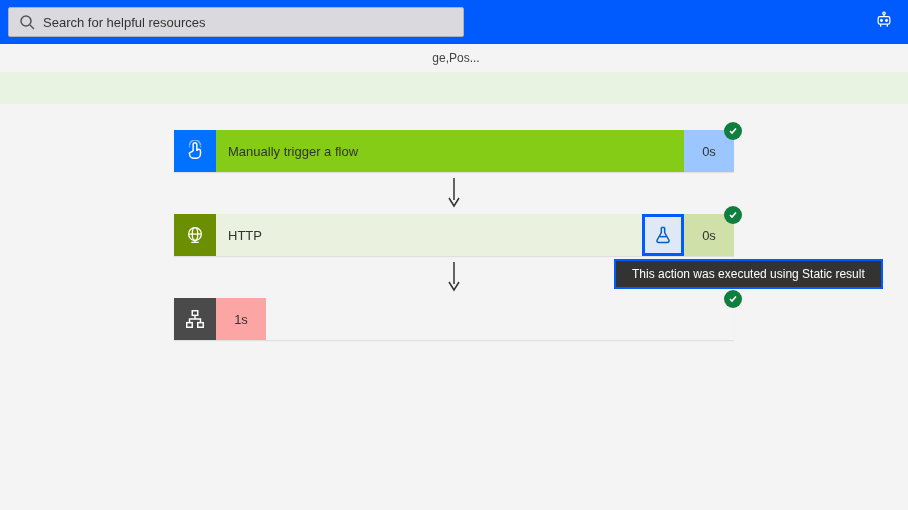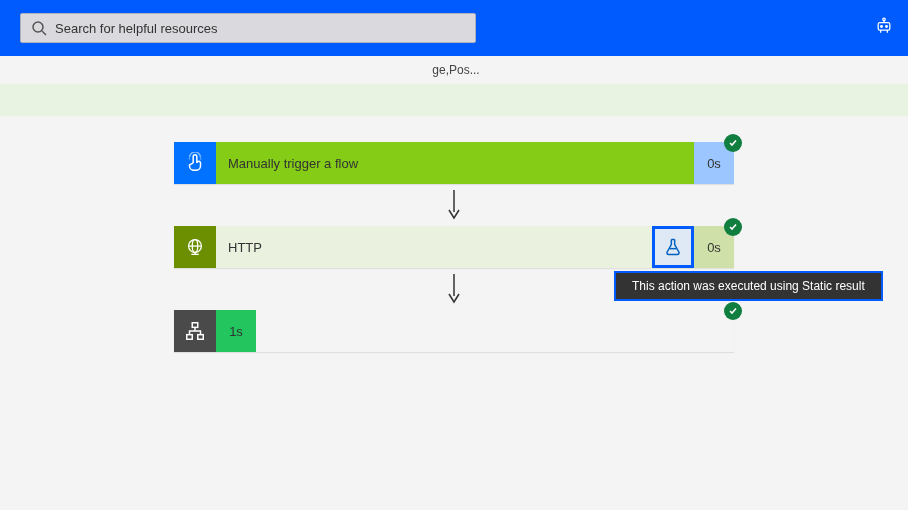--- a/index.html
+++ b/index.html
@@ -1,22 +1,22 @@
 <!DOCTYPE html>
 <html><head>
 <meta charset="utf-8">
 <style>
   * { box-sizing: border-box; margin: 0; padding: 0; }
   html, body { width: 908px; height: 510px; overflow: hidden; font-family: "Segoe UI", Arial, sans-serif; background: #f4f4f4; }
   .top-bar {
     background: #005bff;
-    height: 56px;
+    height: 44px;
     display: flex;
     align-items: center;
-    padding: 0 20px;
+    padding: 0 8px;
     position: relative;
   }
   .search-wrap {
     background: #d9d9de;
     border: 1px solid #b0b0b8;
     height: 30px;
     width: 456px;
     display: flex;
     align-items: center;
     padding: 0 10px;
@@ -46,37 +46,37 @@
     display: flex; align-items: stretch; height: 42px; width: 560px;
     box-shadow: 0 1px 1px rgba(0,0,0,.08);
   }
   .step .icon-box {
     width: 42px; display: flex; align-items: center; justify-content: center; color: #fff;
   }
   .step .body {
     flex: 1; display: flex; align-items: center; padding: 0 12px; font-size: 13px; color: #333;
   }
   .step .time-box {
-    width: 40px; display: flex; align-items: center; justify-content: center;
+    width: 50px; display: flex; align-items: center; justify-content: center;
     font-size: 13px; color: #333;
   }
   .step .flask-box {
     width: 42px; display: flex; align-items: center; justify-content: center;
     background: #dfe9f5; border: 3px solid #005bff; color: #0060c0;
   }
   
   .s-trigger .icon-box { background: #0072ff; }
   .s-trigger .body { background: #84cc16; }
   .s-trigger .time-box { background: #9bc6ff; }
   .s-http .icon-box { background: #6b8f00; }
   .s-http .body { background: #eaf1de; }
   .s-http .time-box { background: #cfe0a8; }
   .s-cond .icon-box { background: #4a4a4a; }
   .s-cond .body { background: #e9e9e9; }
-  .s-cond .time-box { background: #22c55e; }
+  .s-cond .time-box { background: #fca5a5; }
   .badge {
     position: absolute; top: -8px; right: -8px;
     width: 18px; height: 18px; border-radius: 50%;
     background: #107e3e; display: flex; align-items: center; justify-content: center;
   }
   .arrow {
     display: flex; justify-content: center; padding: 6px 0;
   }
   .tooltip {
     position: absolute;

